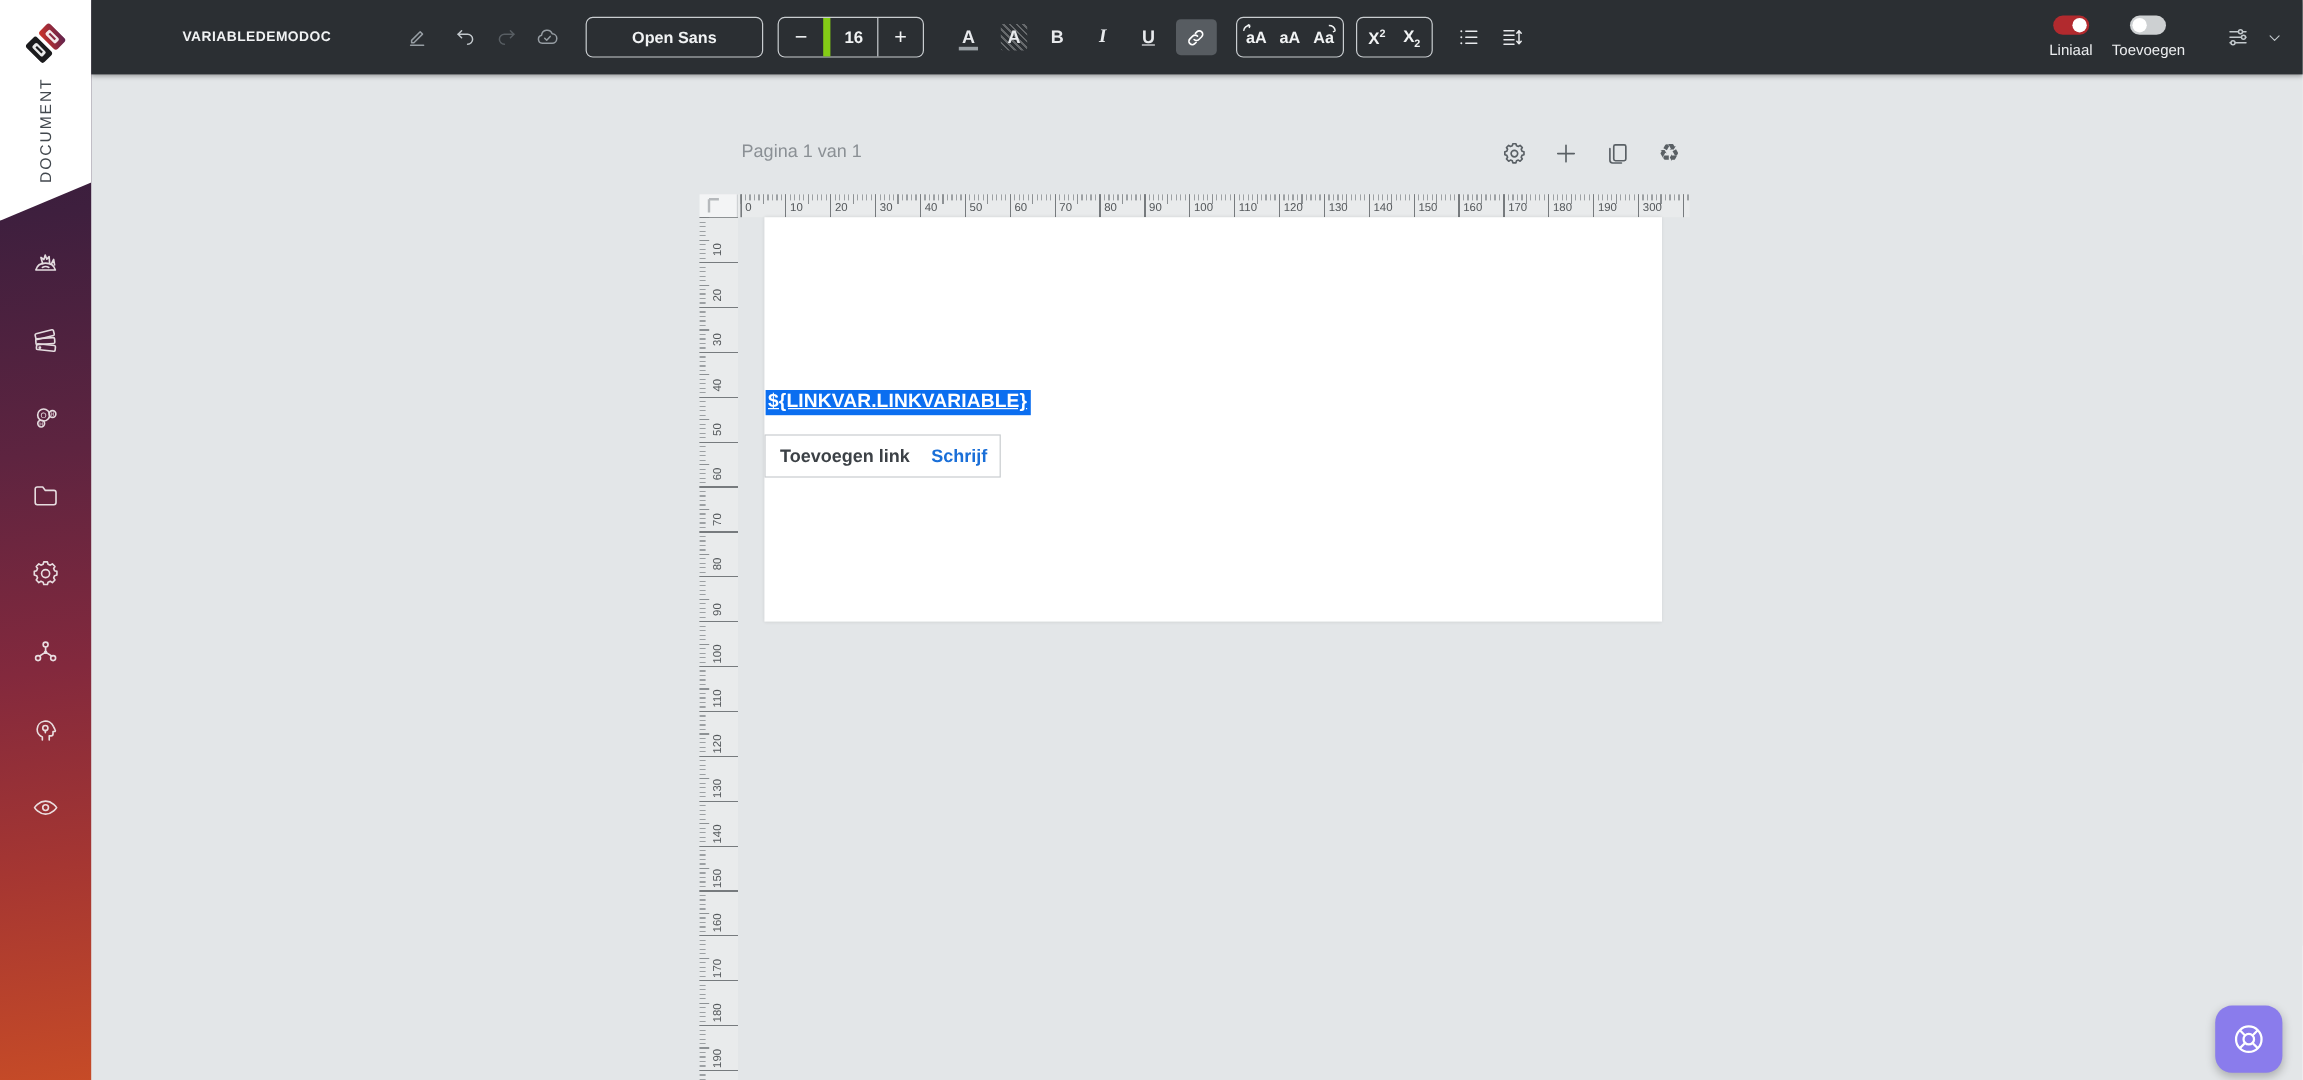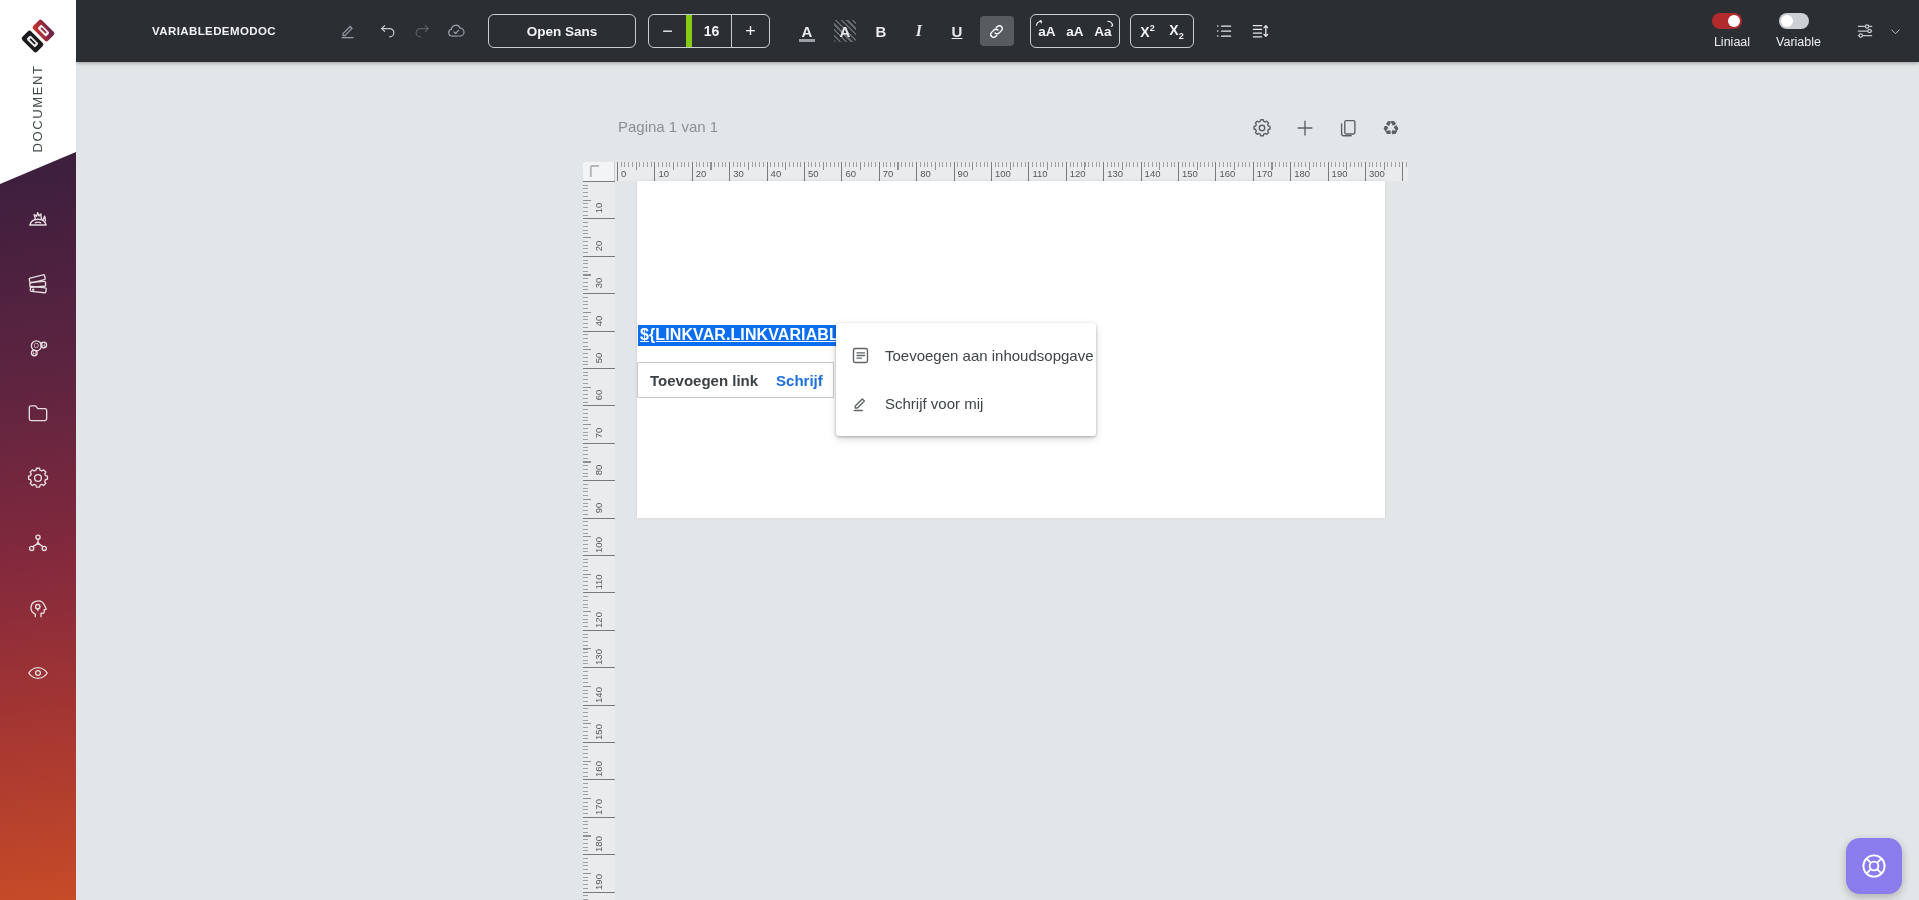--- a/index.html
+++ b/index.html
@@ -47,21 +47,21 @@
   .case-cell svg.arr { position:absolute; width:9px; height:9px; top:3px; left:2px; stroke:#f1f3f4; fill:none; stroke-width:1.3; }
   .script-group { margin-left:10px; height:34px; border:1px solid #c9cdd0; border-radius:6px; display:flex; align-items:center; padding:0 2px; flex:none; }
   .script-cell { width:29px; height:30px; background:none; border:none; color:#f1f3f4; font-size:14px; font-weight:700; cursor:pointer; font-family:"Liberation Sans",sans-serif; }
   .script-cell sup,.script-cell sub { font-size:9px; }
   .tb-right { margin-left:auto; display:flex; align-items:center; margin-right:10px; }
   .toggle-col { display:flex; flex-direction:column; align-items:center; margin-left:16px; }
   .switch { width:30px; height:16px; border-radius:8px; background:#cdd0d2; position:relative; border:none; cursor:pointer; flex:none; }
   .switch .knob { position:absolute; top:2px; left:2px; width:12px; height:12px; border-radius:50%; background:#fff; }
   .switch.on { background:var(--toggle-on-red,#b22a2e); }
   .switch.on .knob { left:auto; right:2px; }
-  .toggle-label { margin-top:6px; font-size:12.5px; color:#eceef0;margin-left:10px; }
+  .toggle-label { margin-top:6px; font-size:12.5px; color:#eceef0; }
   .sliders-btn { margin-left:30px; } .chevron-btn { margin-left:2px; }
 
   
   .canvas { position:absolute; left:76px; top:62px; width:1843px; height:726px; background:#e3e6e8; }
   .page-indicator { position:absolute; left:542px; top:56px; font-size:15px; color:#8b9095; }
   .page-actions { position:absolute; left:1172px; top:52px; display:flex; gap:15px; }
   .pa-btn { width:28px; height:28px; background:none; border:none; display:flex; align-items:center; justify-content:center; cursor:pointer; }
   .pa-btn svg { width:22px; height:22px; stroke:#5a6065; fill:none; stroke-width:1.5; stroke-linecap:round; stroke-linejoin:round; }
   .pa-recycle { font-size:20px; color:#5a6065; line-height:1; }
 
@@ -294,21 +294,21 @@
       <div class="toggle-col">
         <button class="switch on">
             <span class="knob"></span>
           </button>
         <span class="toggle-label">Liniaal</span>
       </div>
       <div class="toggle-col">
         <button class="switch">
             <span class="knob"></span>
           </button>
-        <span class="toggle-label">Variable</span>
+        <span class="toggle-label">Toevoegen</span>
       </div>
       <button class="tb-btn sliders-btn">
         <svg viewBox="0 0 24 24" class="ic-strong">
           <path d="M4 6.5h16M4 12h16M4 17.5h16"></path>
           <circle cx="14.5" cy="6.5" r="2" fill="#2b2f33"></circle>
             <circle cx="17.5" cy="12" r="2" fill="#2b2f33"></circle>
             <circle cx="7" cy="17.5" r="2" fill="#2b2f33"></circle>
         </svg>
       </button>
       <button class="tb-btn chevron-btn">
@@ -404,36 +404,20 @@
 
     <div class="page">
       <a class="link-selected">${LINKVAR.LINKVARIABLE}</a>
     </div>
 
     <div class="var-popup">
       <span class="vp-type">Toevoegen link</span>
       <button class="vp-remove">Schrijf</button>
     </div>
 
-    <div class="context-menu">
-      <div class="menu-item">
-        <svg viewBox="0 0 24 24">
-          <rect x="4" y="4" width="16" height="16" rx="2"></rect>
-          <path d="M8 9h8.5M8 12h8.5M8 15h5"></path>
-        </svg>
-        <span class="mi-label">Toevoegen aan inhoudsopgave</span>
-      </div>
-      <div class="menu-item">
-        <svg viewBox="0 0 24 24">
-          <path d="m6 14.8 8-8 2.4 2.4-8 8H6v-2.4Z"></path>
-            <path d="M5 20h9"></path>
-        </svg>
-        <span class="mi-label">Schrijf voor mij</span>
-      </div>
-    </div>
 
     <button class="help-fab">
       <svg viewBox="0 0 24 24">
         <circle cx="12" cy="12" r="8.5"></circle>
           <circle cx="12" cy="12" r="3.5"></circle>
         <path d="M5.9 5.9 9.5 9.5M18.1 5.9 14.5 9.5M5.9 18.1 9.5 14.5M18.1 18.1 14.5 14.5"></path>
       </svg>
     </button>
   </main>
 </div>

